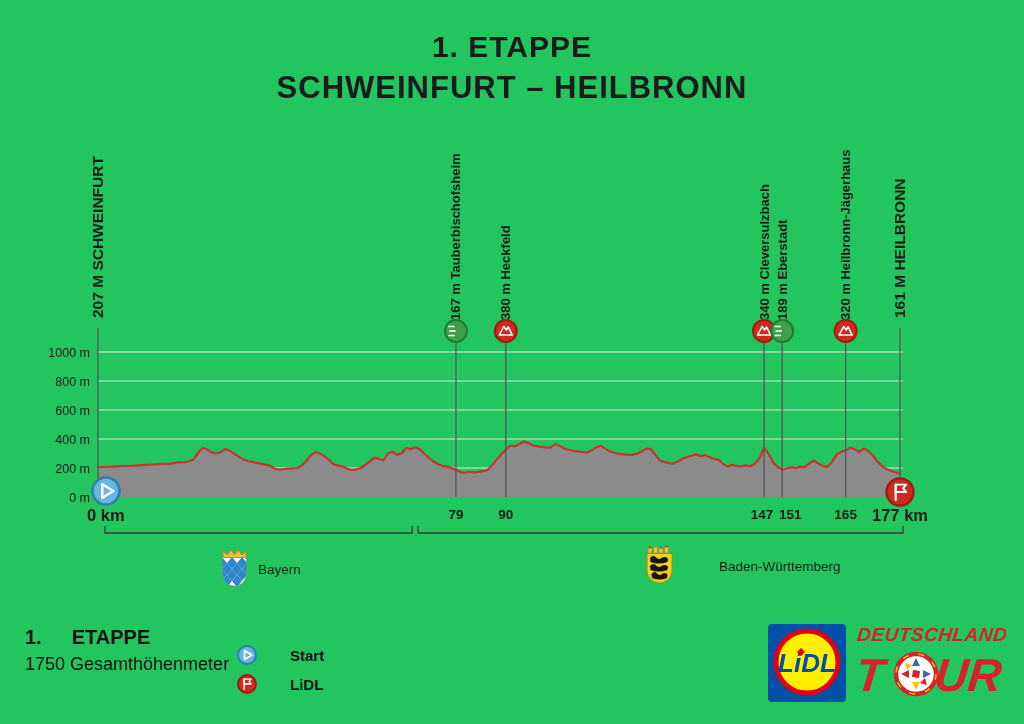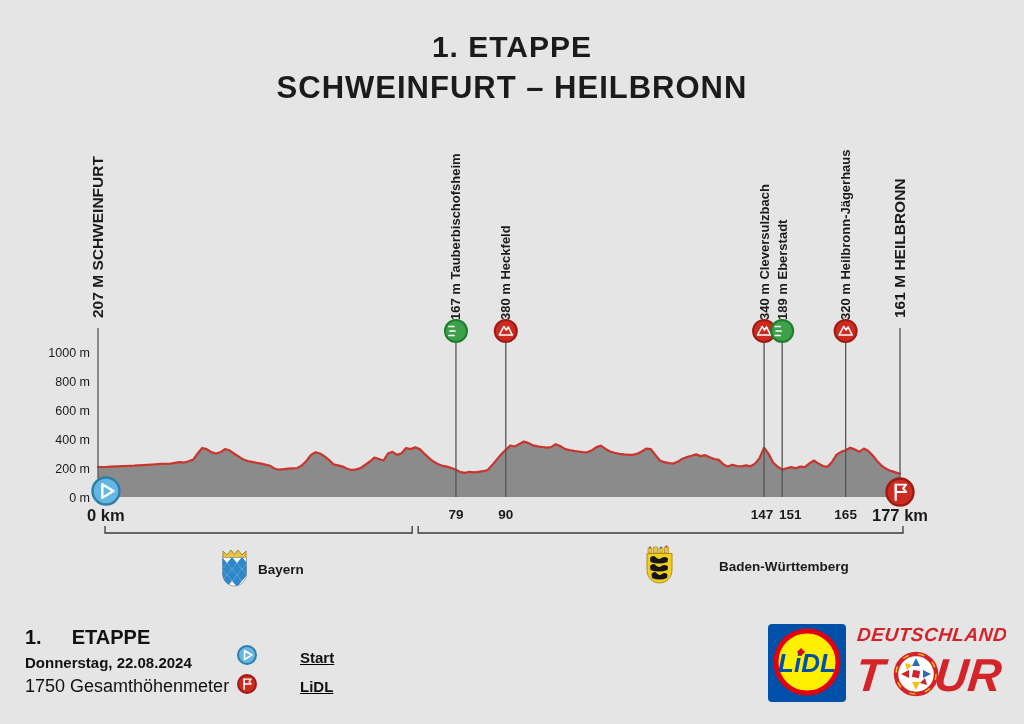--- a/index.html
+++ b/index.html
@@ -1,36 +1,36 @@
 <!DOCTYPE html>
 <html><head>
 <meta charset="utf-8">
 <style>
   * { margin:0; padding:0; box-sizing:border-box; }
   body { font-family: "Liberation Sans", sans-serif; background:#fff; }
-  #page { position:relative; width:1024px; height:724px; background:#e5e5e5; overflow:hidden; }
+  #page { position:relative; width:1024px; height:724px; background:#22c55e; overflow:hidden; }
 
   .title-block { position:absolute; top:30px; left:0; width:100%; text-align:center; color:#1b1b1b; }
   .title-line1 { font-size:30px; font-weight:800; letter-spacing:1px; }
   .title-line2 { font-size:31px; font-weight:700; letter-spacing:1px; margin-top:6px; }
 
   #chart-svg { position:absolute; left:0; top:0; }
 
   .region { position:absolute; display:flex; align-items:center; gap:9px; }
-  .region-label { font-size:13.5px; font-weight:700; color:#1b1b1b; }
+  .region-label { font-size:13.5px; font-weight:400; color:#1b1b1b; }
   #region-bayern { left:220px; top:549px; }
   #region-bw { left:644px; top:545px;gap:44px; }
 
   .footer-info { position:absolute; left:25px; top:626px; color:#111; }
   .stage-line { font-size:20px; font-weight:800; display:flex; gap:30px; }
   .stage-date { font-size:15px; font-weight:700; margin-top:5px; }
   .stage-gain { font-size:18px; font-weight:400; margin-top:5px; }
 
   #legend { position:absolute; left:236px; top:644px; display:flex; flex-direction:column; gap:7px; }
-  .legend-row { display:flex; align-items:flex-end; gap:42px;text-decoration:underline; }
+  .legend-row { display:flex; align-items:center; gap:32px; }
   .legend-label { font-size:15px; font-weight:700; color:#111; }
 
   #lidl-logo { position:absolute; left:768px; top:624px; }
   #dt-logo { position:absolute; left:846px; top:618px; }
 </style>
 </head>
 <body>
 
 <div id="page">
 
@@ -156,21 +156,20 @@
       </g>
     </svg>
     <span class="region-label">Baden-Württemberg</span>
   </div>
 
   <div class="footer-info">
     <div class="stage-line">
       <span>1.</span>
       <span>ETAPPE</span>
     </div>
-    <div class="stage-date">Donnerstag, 22.08.2024</div>
     <div class="stage-gain">1750 Gesamthöhenmeter</div>
   </div>
 
   <div id="legend">
       <div class="legend-row">
         <svg width="22" height="22" viewBox="0 0 22 22">
           <g></g>
           <circle cx="11" cy="11" r="9" fill="#64b7e2" stroke="#2e7ea8" stroke-width="2"></circle>
           <path d="M8.545454545454545,6.5 L15.90909090909091,11 L8.545454545454545,15.5 Z" fill="none" stroke="#fff" stroke-width="1.6363636363636365" stroke-linejoin="round"></path>
         </svg>

